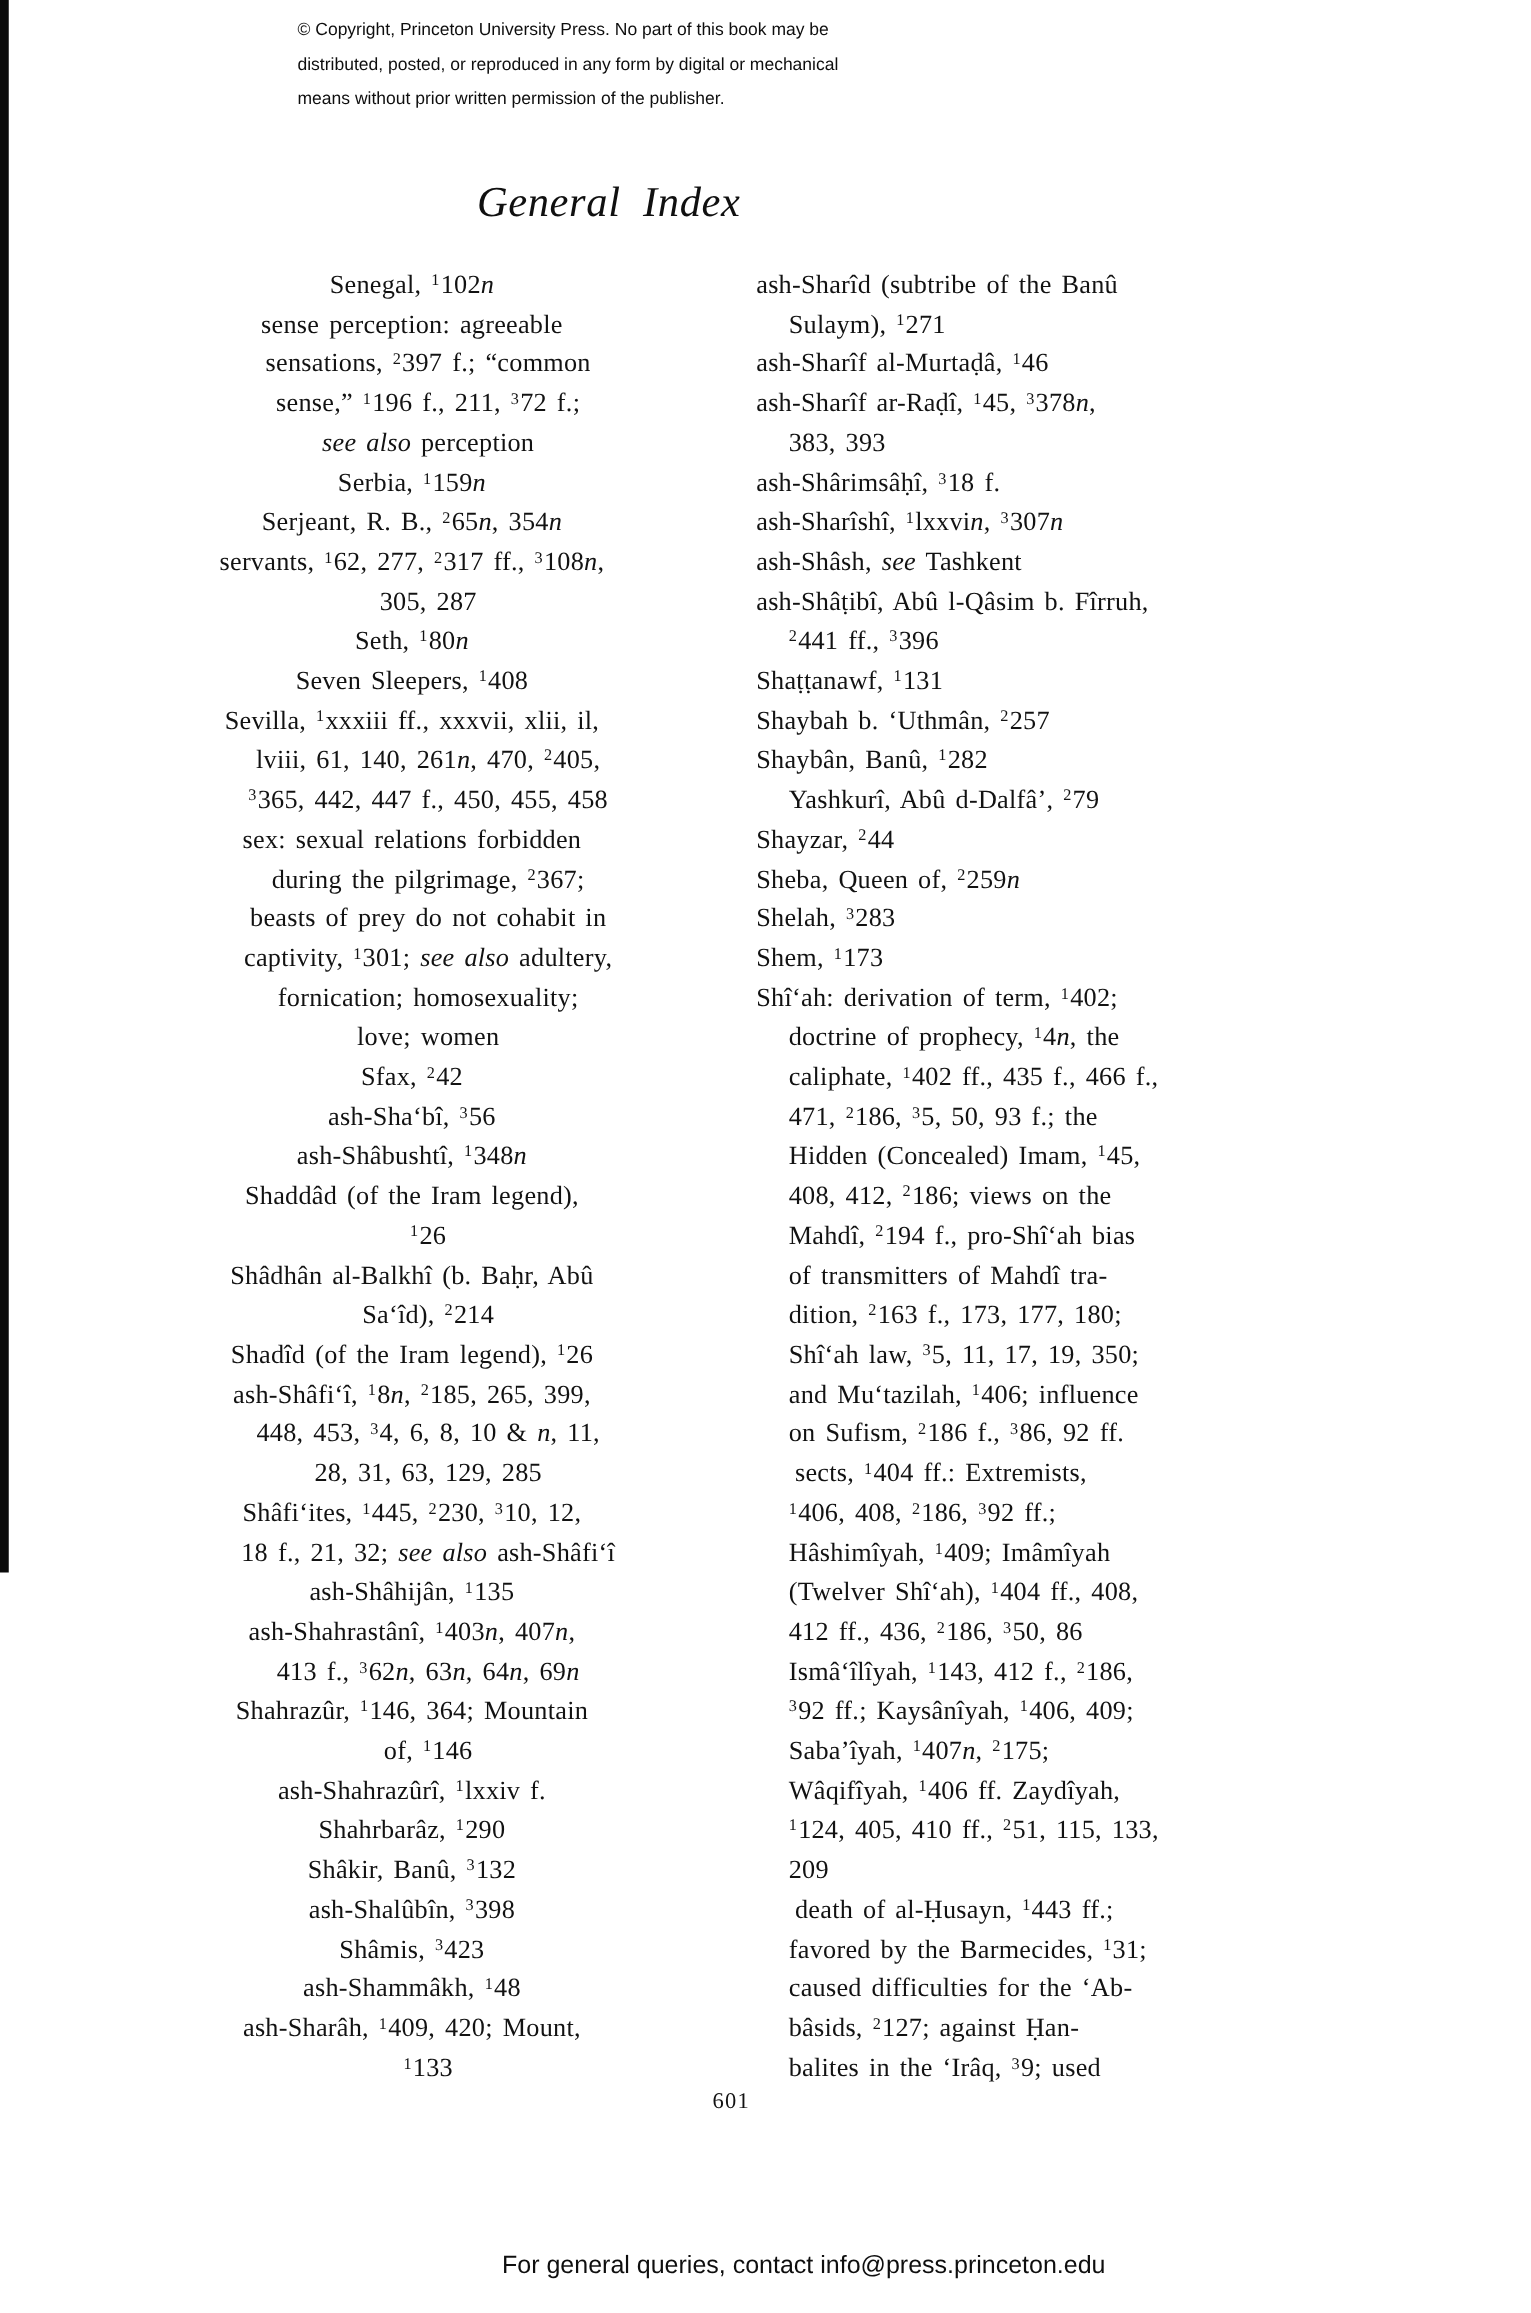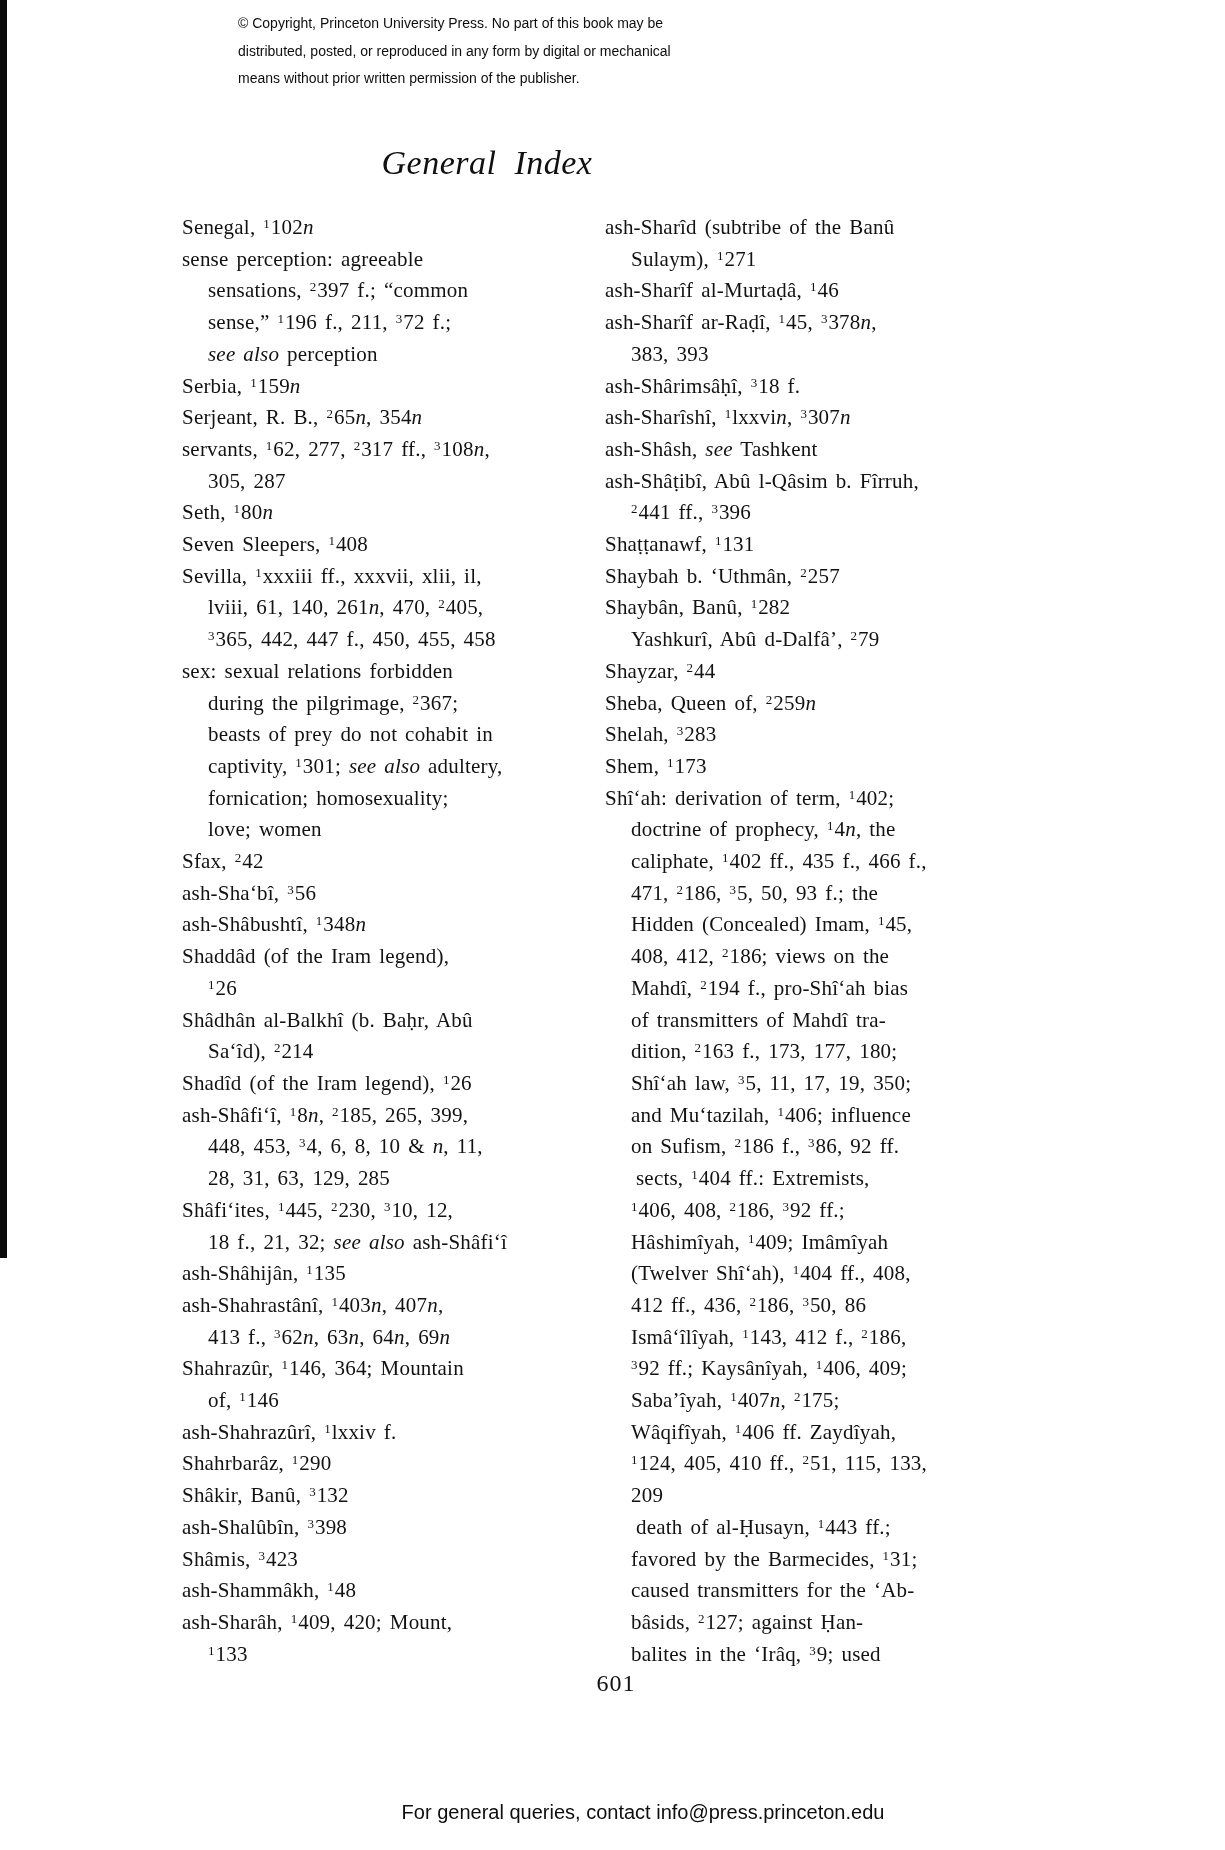--- a/index.html
+++ b/index.html
@@ -25,31 +25,31 @@
     transform:translateX(-50%);
     font-style:italic; font-size:34px; word-spacing:9px;
     letter-spacing:0.5px; white-space:nowrap; color:#101010;
   }
   .col {
     position:absolute; top:212px;
     font-size:21px; line-height:31.7px;
     letter-spacing:0.2px; word-spacing:2.5px;
     white-space:nowrap; color:#121212;
   }
-  #col-left  { left:182px; }
+  #col-left  { left:167px;text-align:center; }
   #col-right { left:605px;font-family:Liberation Serif, serif; }
   .iline.ind1 { margin-left:26px; }
   .iline.ind2 { margin-left:31px; }
   .col sup {
     font-size:13px; line-height:0; vertical-align:6px;
     letter-spacing:0; margin-right:1px;
   }
   .page-number {
-    position:absolute; top:1670px; left:616px; transform:translateX(-50%);
-    font-size:24px; letter-spacing:1px; color:#121212;text-align:right;
+    position:absolute; top:1670px; left:585px; transform:translateX(-50%);
+    font-size:18px; letter-spacing:1px; color:#121212;text-align:right;
   }
   .footer {
     position:absolute; top:1801px; left:611px; transform:translateX(-50%);
     font-family:"Liberation Sans", sans-serif;
     font-size:20px; color:#0e0e0e; white-space:nowrap;margin-left:32px;
   }
 </style>
 </head>
 <body>
 
@@ -148,20 +148,20 @@
     <div class="iline ind1">(Twelver Shî‘ah), <sup>1</sup>404 ff., 408,</div>
     <div class="iline ind1">412 ff., 436, <sup>2</sup>186, <sup>3</sup>50, 86</div>
     <div class="iline ind1">Ismâ‘îlîyah, <sup>1</sup>143, 412 f., <sup>2</sup>186,</div>
     <div class="iline ind1"><sup>3</sup>92 ff.; Kaysânîyah, <sup>1</sup>406, 409;</div>
     <div class="iline ind1">Saba’îyah, <sup>1</sup>407<i>n</i>, <sup>2</sup>175;</div>
     <div class="iline ind1">Wâqifîyah, <sup>1</sup>406 ff. Zaydîyah,</div>
     <div class="iline ind1"><sup>1</sup>124, 405, 410 ff., <sup>2</sup>51, 115, 133,</div>
     <div class="iline ind1">209</div>
     <div class="iline ind2">death of al-Ḥusayn, <sup>1</sup>443 ff.;</div>
     <div class="iline ind1">favored by the Barmecides, <sup>1</sup>31;</div>
-    <div class="iline ind1">caused transmitters for the ‘Ab-</div>
+    <div class="iline ind1">caused difficulties for the ‘Ab-</div>
     <div class="iline ind1">bâsids, <sup>2</sup>127; against Ḥan-</div>
     <div class="iline ind1">balites in the ‘Irâq, <sup>3</sup>9; used</div>
   </div>
 
 <div class="page-number">601</div>
 
 <div class="footer">For general queries, contact info@press.princeton.edu</div>
 
 </body></html>

